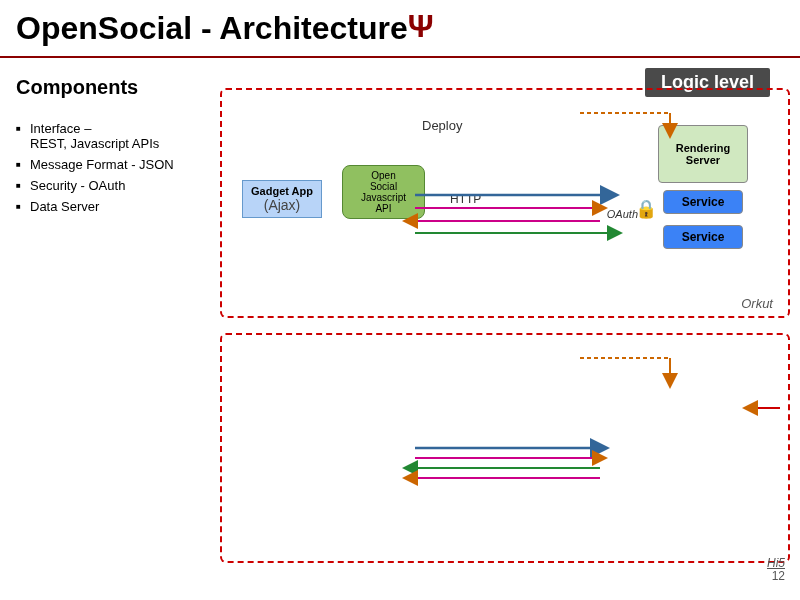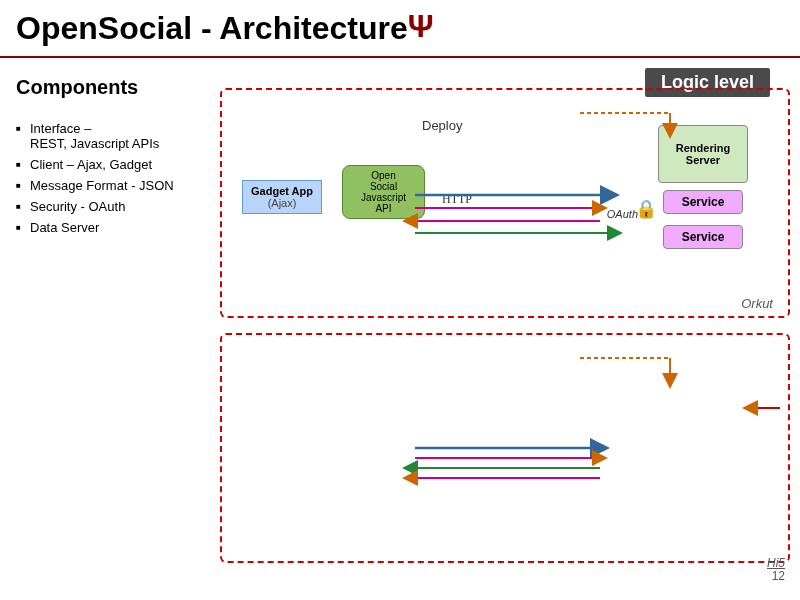--- a/index.html
+++ b/index.html
@@ -129,21 +129,21 @@
       padding: 4px 6px;
       font-size: 10px;
       text-align: center;
       color: #000;
     }
     .gadget-app-box .title {
       font-weight: bold;
       font-size: 11px;
     }
     .gadget-app-box .subtitle {
-      font-size: 11px;
+      font-size: 14px;
       color: #444;
     }
 
     
     .opensocial-api-box {
       position: absolute;
       top: 75px;
       left: 120px;
       background: #90c060;
       border: 1px solid #558833;
@@ -167,21 +167,21 @@
       padding: 16px 6px;
       font-size: 11px;
       text-align: center;
       color: #000;
       font-weight: bold;
     }
 
     
     .service-box {
       position: absolute;
-      background: #f0abfc;
+      background: #3b82f6;
       border: 1px solid #888;
       border-radius: 4px;
       width: 80px;
       padding: 4px 6px;
       font-size: 12px;
       text-align: center;
       color: #000;
       font-weight: bold;
     }
 
@@ -215,22 +215,21 @@
       top: 118px;
       right: 150px;
     }
 
     
     .http-label {
       position: absolute;
       font-size: 12px;
       color: #333;
       top: 102px;
-      left: 220px;
-      font-family: Liberation Serif, serif;
+      left: 228px;
     }
 
     
     .orkut-label {
       position: absolute;
       font-size: 13px;
       color: #555;
       font-style: italic;
       bottom: 5px;
       right: 15px;
@@ -271,21 +270,20 @@
   <h1>OpenSocial - Architecture</h1>
   <div class="university-logo">Ψ</div>
 </div>
 
 <div id="main">
 
   <div id="left-panel">
     <h2>Components</h2>
     <ul>
       <li>Interface –<br>REST, Javascript APIs</li>
-      <li>Client – Ajax, Gadget</li>
       <li>Message Format - JSON</li>
       <li>Security - OAuth</li>
       <li>Data Server</li>
     </ul>
   </div>
 
   <div id="diagram">
 
     <div class="logic-level-badge">Logic level</div>
 

